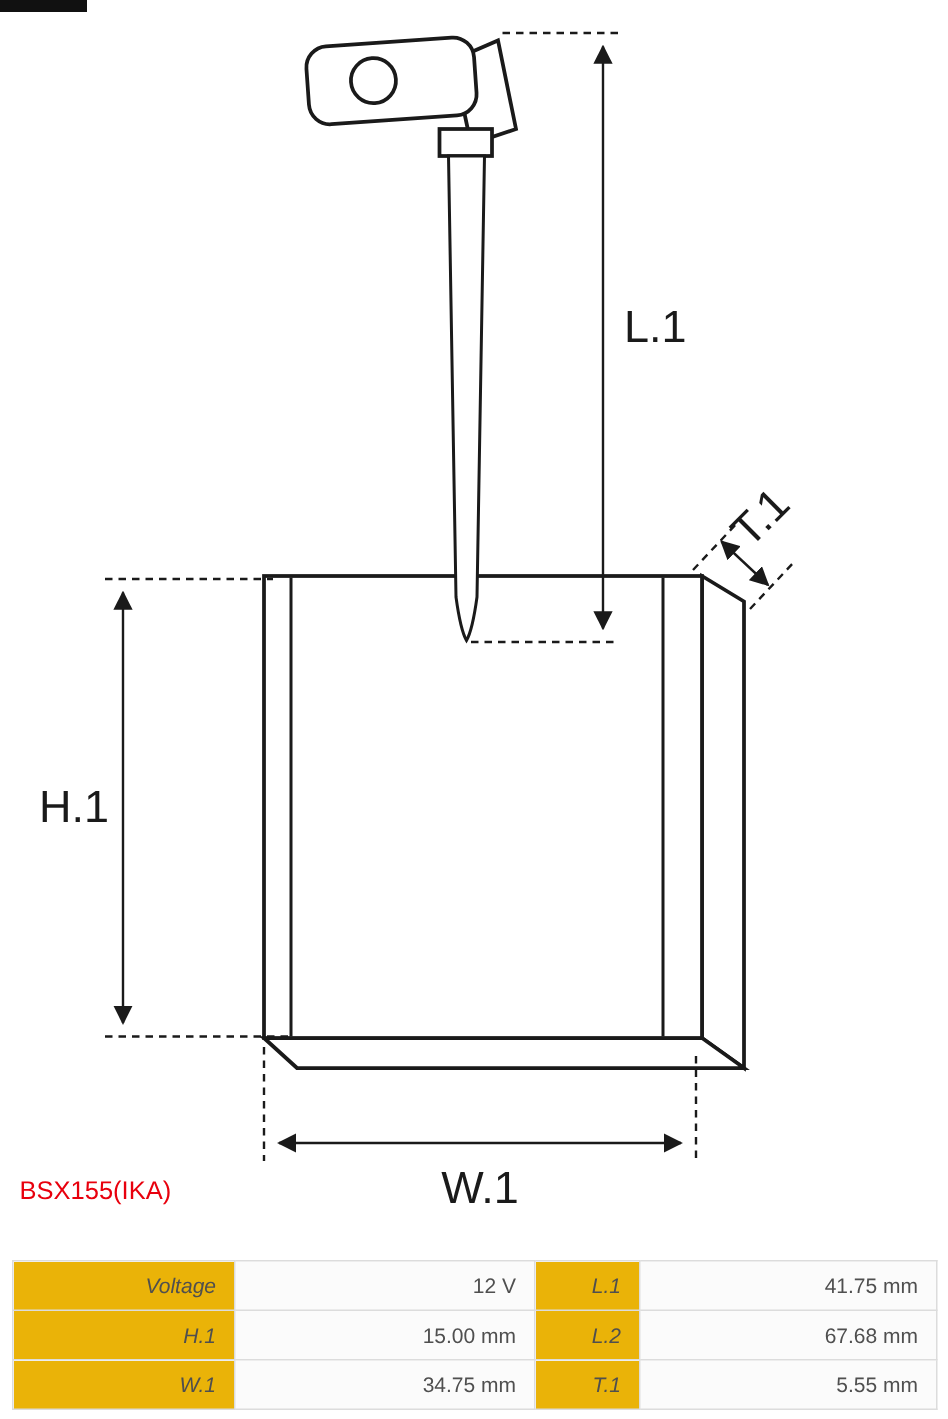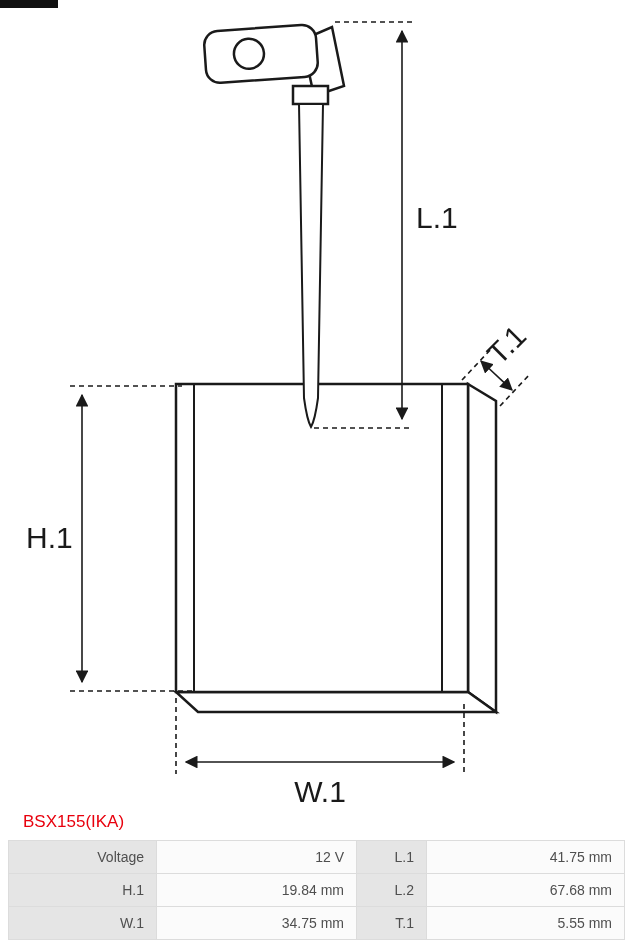--- a/index.html
+++ b/index.html
@@ -18,44 +18,43 @@
   .drawing{
     position:absolute;left:0;top:0;
     width:632px;height:812px;
   }
   .dim-label{
     font-family:"Liberation Sans", sans-serif;
     font-size:30px;
     fill:#1a1a1a;
   }
   .product-code{
-    position:absolute;left:13px;top:812px;
+    position:absolute;left:13px;top:784px;
     font-size:17px;
     color:#e8000d;
     white-space:nowrap;
-    margin-left:10px;
   }
   table.specs{
     position:absolute;left:8px;top:840px;
     width:616px;
     border-collapse:collapse;
     table-layout:fixed;
     font-size:14px;
     color:#4f4f4f;
   }
   table.specs td{
     border:1px solid #dcdcdc;
     height:32px;
     padding:0 12px 0 4px;
     text-align:right;
     vertical-align:middle;
     overflow:hidden;
     white-space:nowrap;
   }
-  td.lbl{background:#e5e5e5;}
+  td.lbl{background:#eab308;font-style:italic;}
   td.val{background:#fbfbfb;margin-top:32px;}
   col.c1{width:148px;}
   col.c2{width:200px;}
   col.c3{width:70px;}
   col.c4{width:198px;}
 </style>
 </head>
 <body>
 
 <div class="stage">
@@ -134,21 +133,21 @@
       </colgroup>
     <tbody>
       <tr>
         <td class="lbl">Voltage</td>
         <td class="val">12 V</td>
         <td class="lbl">L.1</td>
         <td class="val">41.75 mm</td>
       </tr>
       <tr>
         <td class="lbl">H.1</td>
-        <td class="val">19.84 mm</td>
+        <td class="val">15.00 mm</td>
         <td class="lbl">L.2</td>
         <td class="val">67.68 mm</td>
       </tr>
       <tr>
         <td class="lbl">W.1</td>
         <td class="val">34.75 mm</td>
         <td class="lbl">T.1</td>
         <td class="val">5.55 mm</td>
       </tr>
     </tbody>

